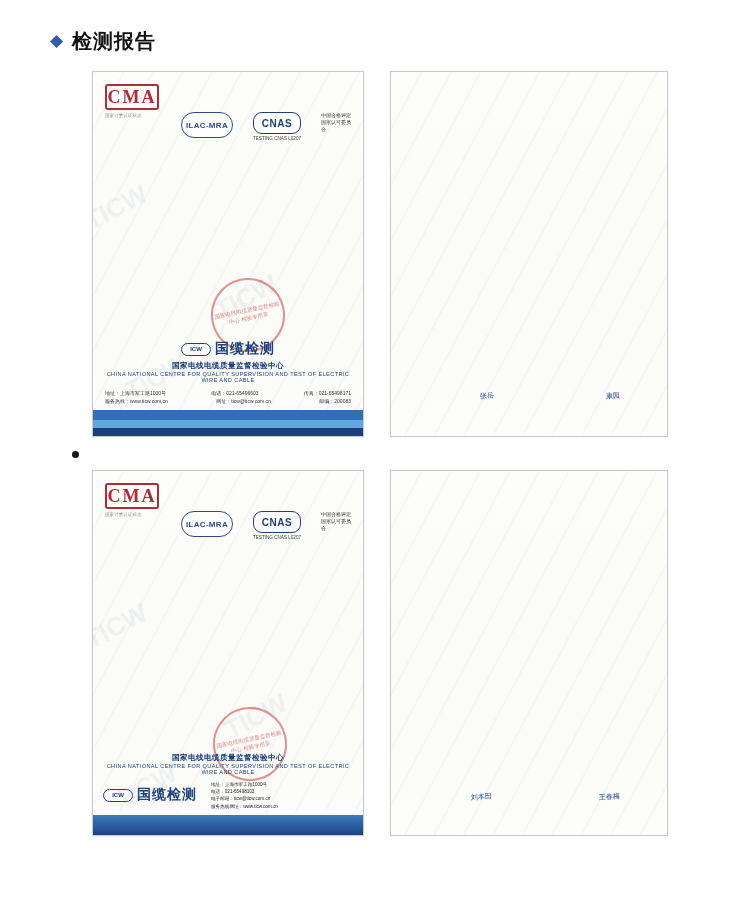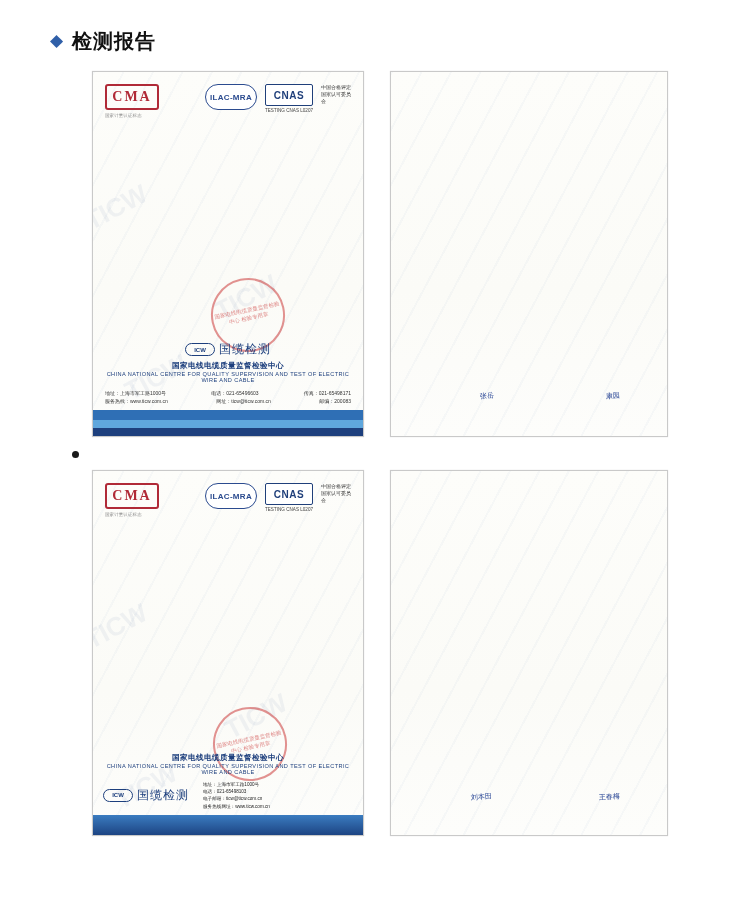--- a/index.html
+++ b/index.html
@@ -48,35 +48,35 @@
   .wm-text {
     position:absolute; font-size:26px; color:rgba(90,120,170,0.08);
     font-weight:bold; transform:rotate(-28deg); white-space:nowrap;
   }
 
   
   .logos { display:flex; justify-content:space-between; align-items:flex-start; padding:12px 12px 0 12px; position:relative; }
   .logo-cma { width:60px; }
   .cma-badge {
     width:54px; height:26px; border:2px solid #b02a37; border-radius:3px;
-    color:#b02a37; font-size:14px; font-weight:bold; letter-spacing:2px;
+    color:#b02a37; font-size:18px; font-weight:bold; letter-spacing:2px;
     display:flex; align-items:center; justify-content:center;
     font-family:"Liberation Serif", serif;
   }
   .cma-sub { font-size:4.4px; color:#8a8a8a; margin-top:3px; letter-spacing:.2px; }
-  .logo-right { display:flex; gap:8px; align-items:flex-start; }
+  .logo-right { display:flex; gap:20px; align-items:flex-start;margin-top:28px; }
   .ilac {
     width:52px; height:26px; border:1px solid #2b4b8f; border-radius:13px;
     display:flex; align-items:center; justify-content:center;
     font-size:8px; font-weight:bold; color:#2b4b8f; letter-spacing:.3px;
     background:#fff;
   }
   .cnas-wrap { text-align:center; }
   .cnas {
-    width:48px; height:22px; border:1px solid #1f3f7a; border-radius:2px;
+    width:48px; height:22px; border:1px solid #1f3f7a; border-radius:9px;
     display:flex; align-items:center; justify-content:center;
     font-size:10px; font-weight:bold; color:#1f3f7a; letter-spacing:.5px; background:#fff;
   }
   .cnas-sub { font-size:4.6px; color:#444; margin-top:2px; }
   .cn-label { font-size:5px; color:#333; line-height:1.35; text-align:left; }
 
   .ref-line {
     margin:26px 14px 0 auto; width:150px; font-size:6px; color:#333;
     display:flex; gap:4px; align-items:flex-end;
   }
@@ -108,21 +108,21 @@
     display:flex; align-items:center; justify-content:center; line-height:1.4;
   }
 
   .footer-band { position:absolute; left:0; right:0; bottom:0; }
   .fb-org { text-align:center; font-size:7.6px; color:#1d3f7d; font-weight:bold; letter-spacing:.4px; }
   .fb-logo { display:flex; align-items:center; justify-content:center; gap:4px; margin-bottom:3px; }
   .fb-mark {
     width:30px; height:13px; border:1px solid #1d3f7d; border-radius:7px;
     font-size:6px; color:#1d3f7d; display:flex; align-items:center; justify-content:center; font-weight:bold;
   }
-  .fb-mark2 { font-size:12px; color:#1d3f7d; font-weight:normal; letter-spacing:1px; }
+  .fb-mark2 { font-size:14px; color:#1d3f7d; font-weight:bold; letter-spacing:1px; }
   .addr { font-size:5px; color:#333; line-height:1.6; padding:6px 12px 0 12px; }
   .addr .ln { display:flex; justify-content:space-between; gap:6px; }
   .wave { height:26px; margin-top:5px; background:
       linear-gradient(180deg,#2f6fb5 0%, #2f6fb5 40%, #5fa7dd 40%, #5fa7dd 70%, #1d3f7d 70%, #1d3f7d 100%);
   }
   .wave2 { height:20px; background:linear-gradient(180deg,#3b7cc0,#1d4483); }
 
   
   .rhead { text-align:center; padding-top:14px; }
   .rhead .cn { font-size:8px; font-weight:bold; color:#111; letter-spacing:.5px; }

